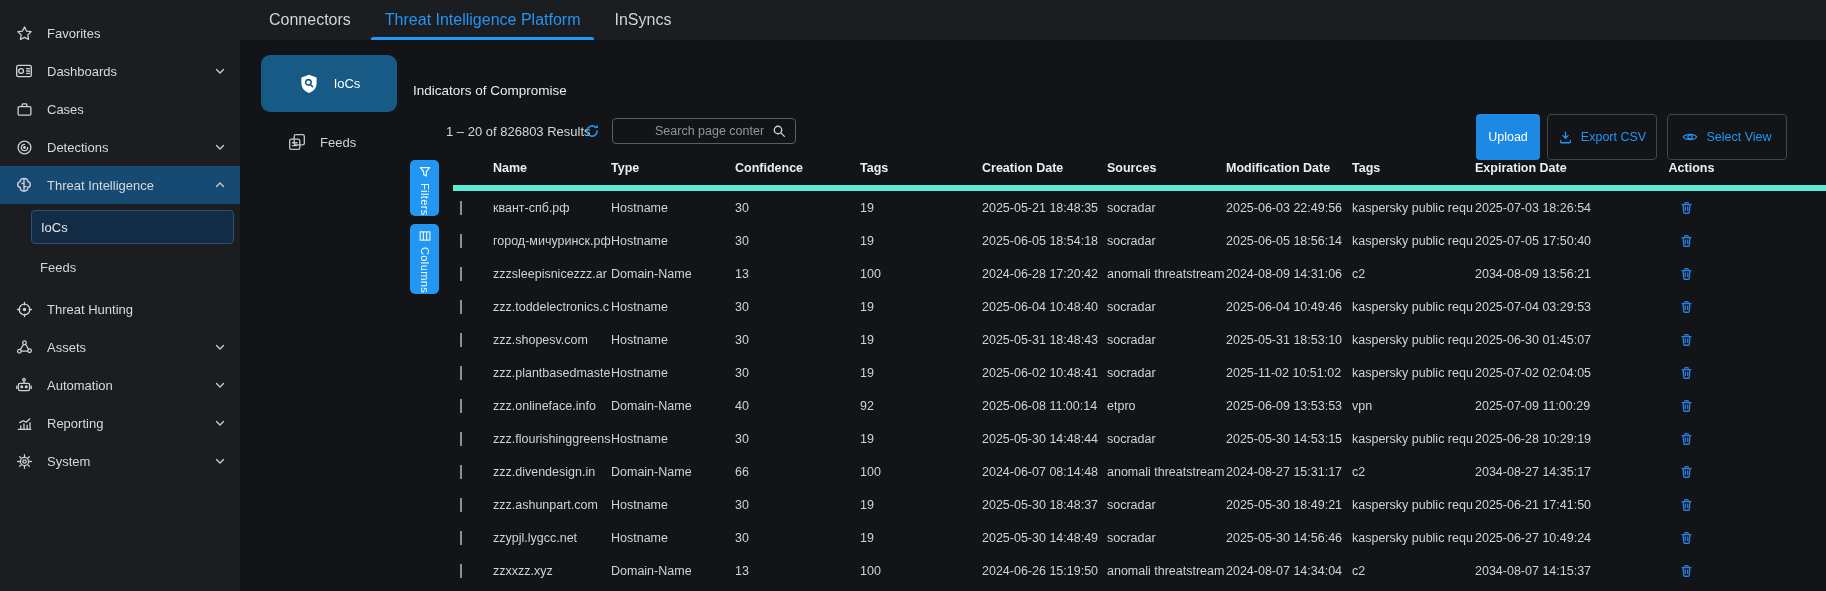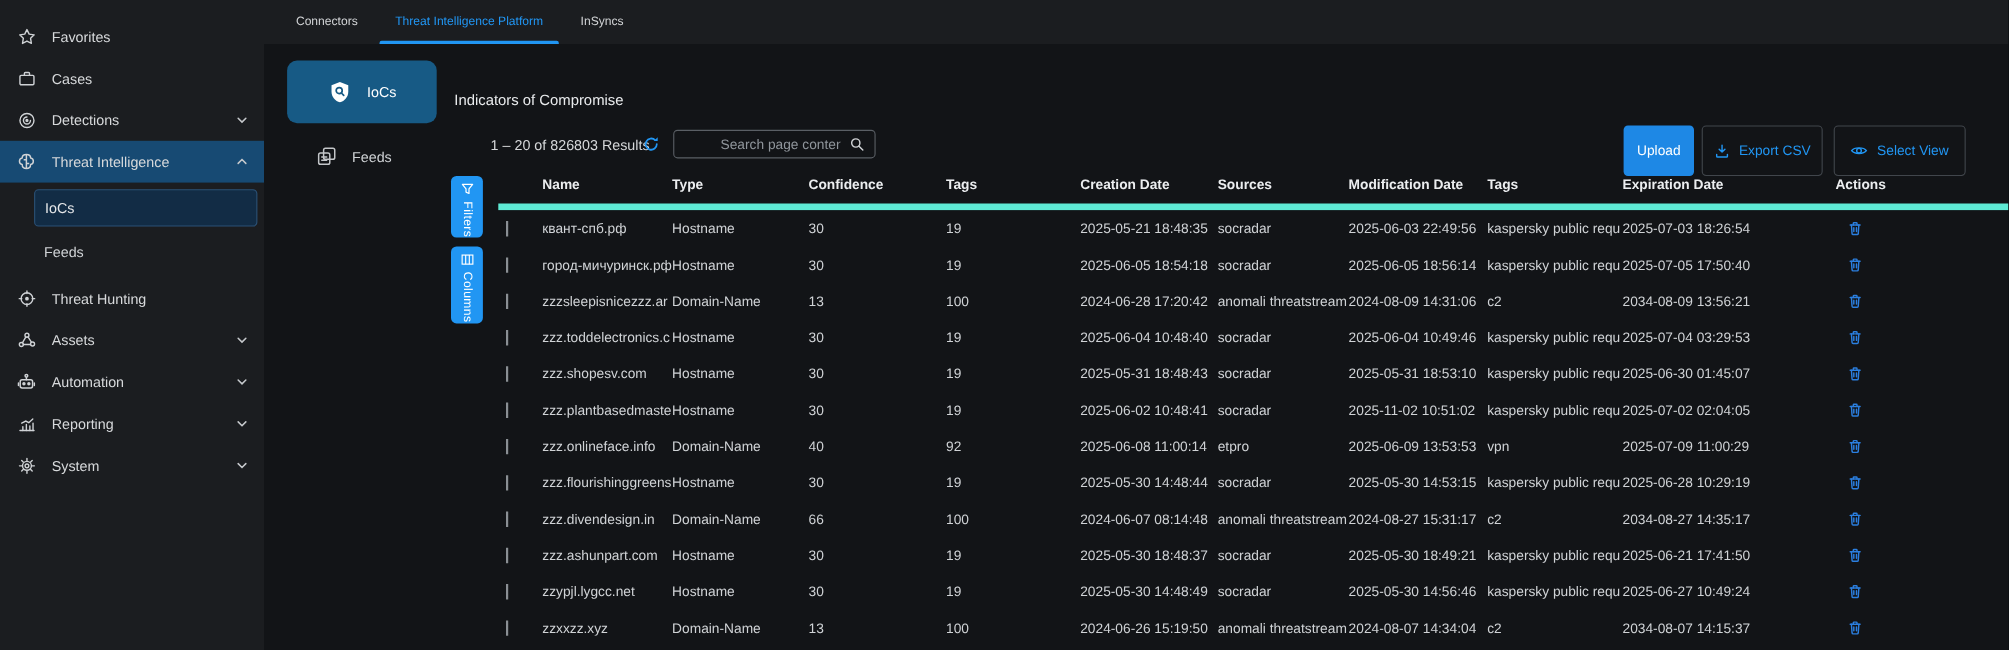--- a/index.html
+++ b/index.html
@@ -11,21 +11,21 @@
   .nav-item{height:38px;display:flex;align-items:center;gap:13px;padding:0 14px;color:#d7d9db;font-size:13px;cursor:pointer;}
   .nav-item .ico{width:20px;height:20px;display:flex;align-items:center;justify-content:center;color:#cfd2d5;flex:0 0 20px;}
   .nav-item .chev{margin-left:auto;color:#c6c9cc;display:flex;}
   .nav-item.active{background:#174a73;}
   .sub-item{height:32px;margin:6px 6px 0 31px;background:#122c45;border:1px solid #2b5176;border-radius:4px;display:flex;align-items:center;padding-left:9px;color:#e4e6e8;font-size:13px;cursor:pointer;}
   .sub-item.plain{background:none;border:none;margin-top:8px;height:30px;color:#d0d3d6;}
   .gap-above{margin-top:8px;}
 
   
   .tabbar{position:absolute;left:240px;top:0;right:0;height:40px;background:#1b1d20;display:flex;align-items:center;padding-left:12px;box-sizing:border-box;z-index:2;}
-  .tab{height:40px;display:flex;align-items:center;padding:0 17px;font-size:11px;color:#d2d4d6;position:relative;cursor:pointer;}
+  .tab{height:40px;display:flex;align-items:center;padding:0 17px;font-size:16px;color:#d2d4d6;position:relative;cursor:pointer;}
   .tab.active{color:#2196f3;}
   .tab.active::after{content:"";position:absolute;left:3px;right:3px;bottom:0;height:3px;background:#2196f3;border-radius:2px 2px 0 0;}
 
   
   .content{position:absolute;left:240px;top:40px;right:0;bottom:0;background:#121417;}
   .pill{position:absolute;left:21px;top:15px;width:136px;height:57px;background:#175a85;border-radius:9px;display:flex;align-items:center;justify-content:center;gap:14px;color:#fff;font-size:13px;cursor:pointer;}
   .feeds-link{position:absolute;left:48px;top:90px;height:24px;display:flex;align-items:center;gap:14px;color:#cfd2d5;font-size:13px;cursor:pointer;}
   .page-title{position:absolute;left:173px;top:43px;font-size:13.5px;color:#e9ebed;}
   .results{position:absolute;left:206px;top:84px;font-size:13px;color:#d6d8da;}
   .refresh{position:absolute;left:344px;top:83px;width:16px;height:16px;cursor:pointer;display:flex;}
@@ -65,20 +65,35 @@
 
     <div class="nav-item">
       <span class="ico">
         <svg width="17" height="17" viewBox="0 0 16 16" fill="none" stroke="currentColor" stroke-width="1.2" stroke-linejoin="round">
             <path d="M8 1.8 9.9 5.7 14.2 6.3 11.1 9.3 11.8 13.6 8 11.6 4.2 13.6 4.9 9.3 1.8 6.3 6.1 5.7Z"></path>
           </svg>
       </span>
       <span>Favorites</span>
     </div>
 
+    <div class="nav-item">
+      <span class="ico">
+        <svg width="18" height="18" viewBox="0 0 16 16" fill="none" stroke="currentColor" stroke-width="1.2" stroke-linecap="round">
+            <rect x="1.5" y="3" width="13" height="10" rx="1.5"></rect>
+            <circle cx="5.4" cy="8" r="2.1"></circle>
+            <path d="M10.3 5.9h2.6M10.3 8h2.6M10.3 10.1h2.6"></path>
+          </svg>
+      </span>
+      <span>Dashboards</span>
+      <span class="chev">
+        <svg width="12" height="12" viewBox="0 0 12 12" fill="none" stroke="currentColor" stroke-width="1.4" stroke-linecap="round">
+            <path d="M2.5 4.5 6 8 9.5 4.5"></path>
+          </svg>
+      </span>
+    </div>
 
     <div class="nav-item">
       <span class="ico">
         <svg width="17" height="17" viewBox="0 0 16 16" fill="none" stroke="currentColor" stroke-width="1.2" stroke-linejoin="round">
             <rect x="2" y="5.2" width="12" height="8" rx="1"></rect>
             <path d="M5.8 5.2V3.6a.8.8 0 0 1 .8-.8h2.8a.8.8 0 0 1 .8.8v1.6"></path>
           </svg>
       </span>
       <span>Cases</span>
     </div>

